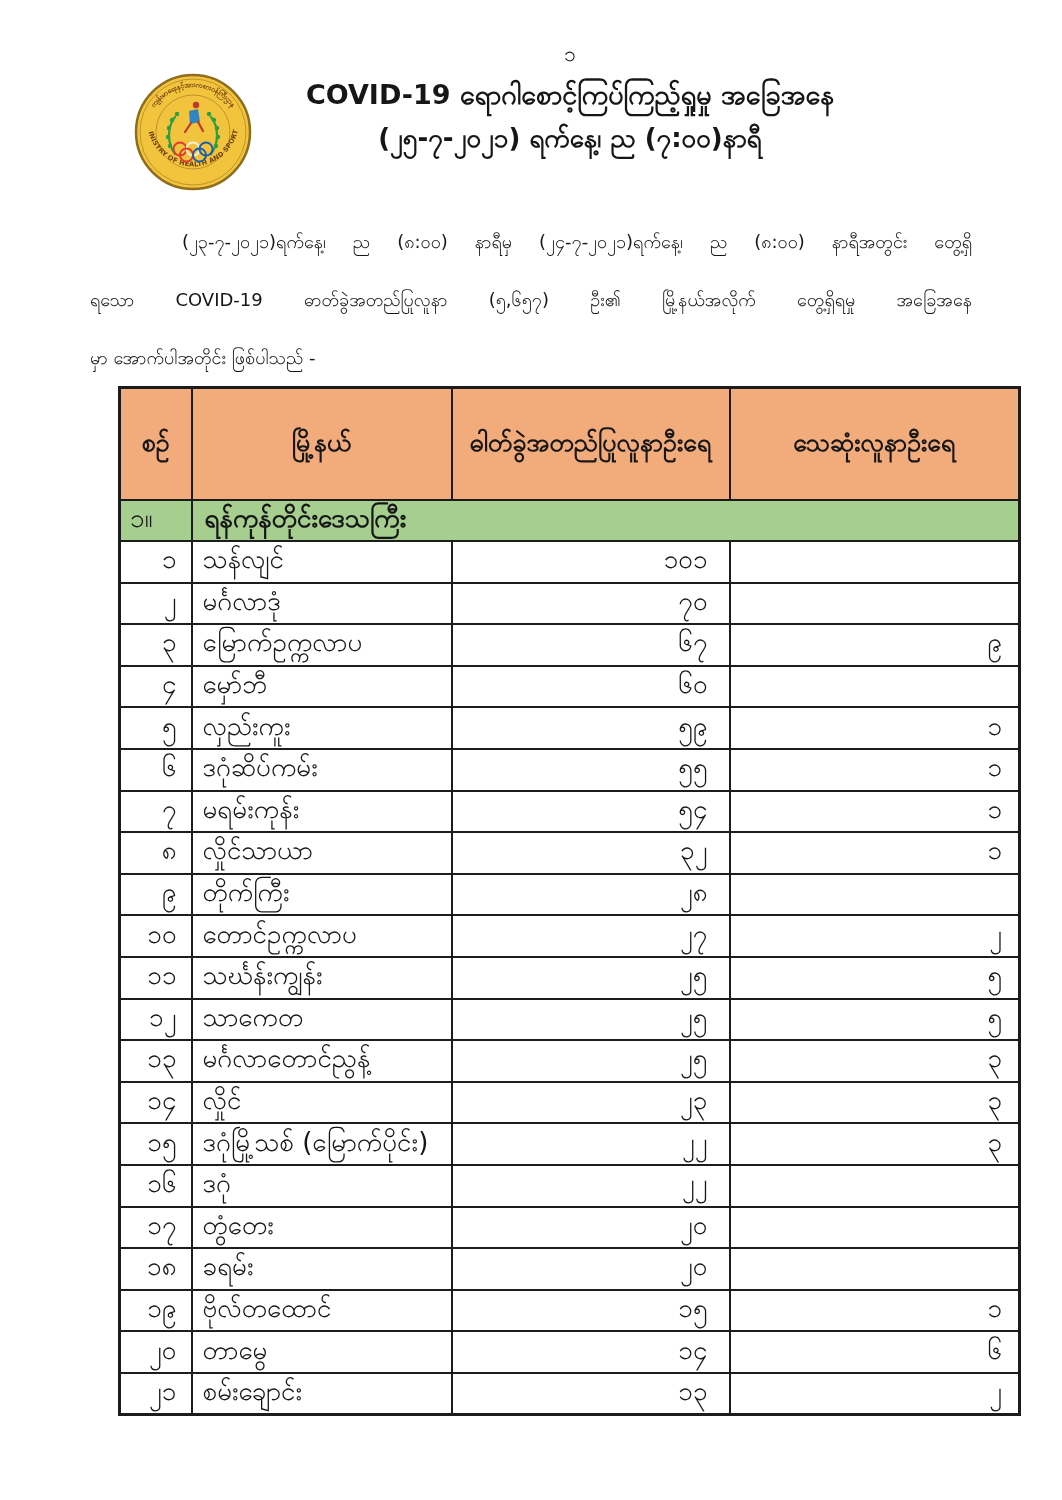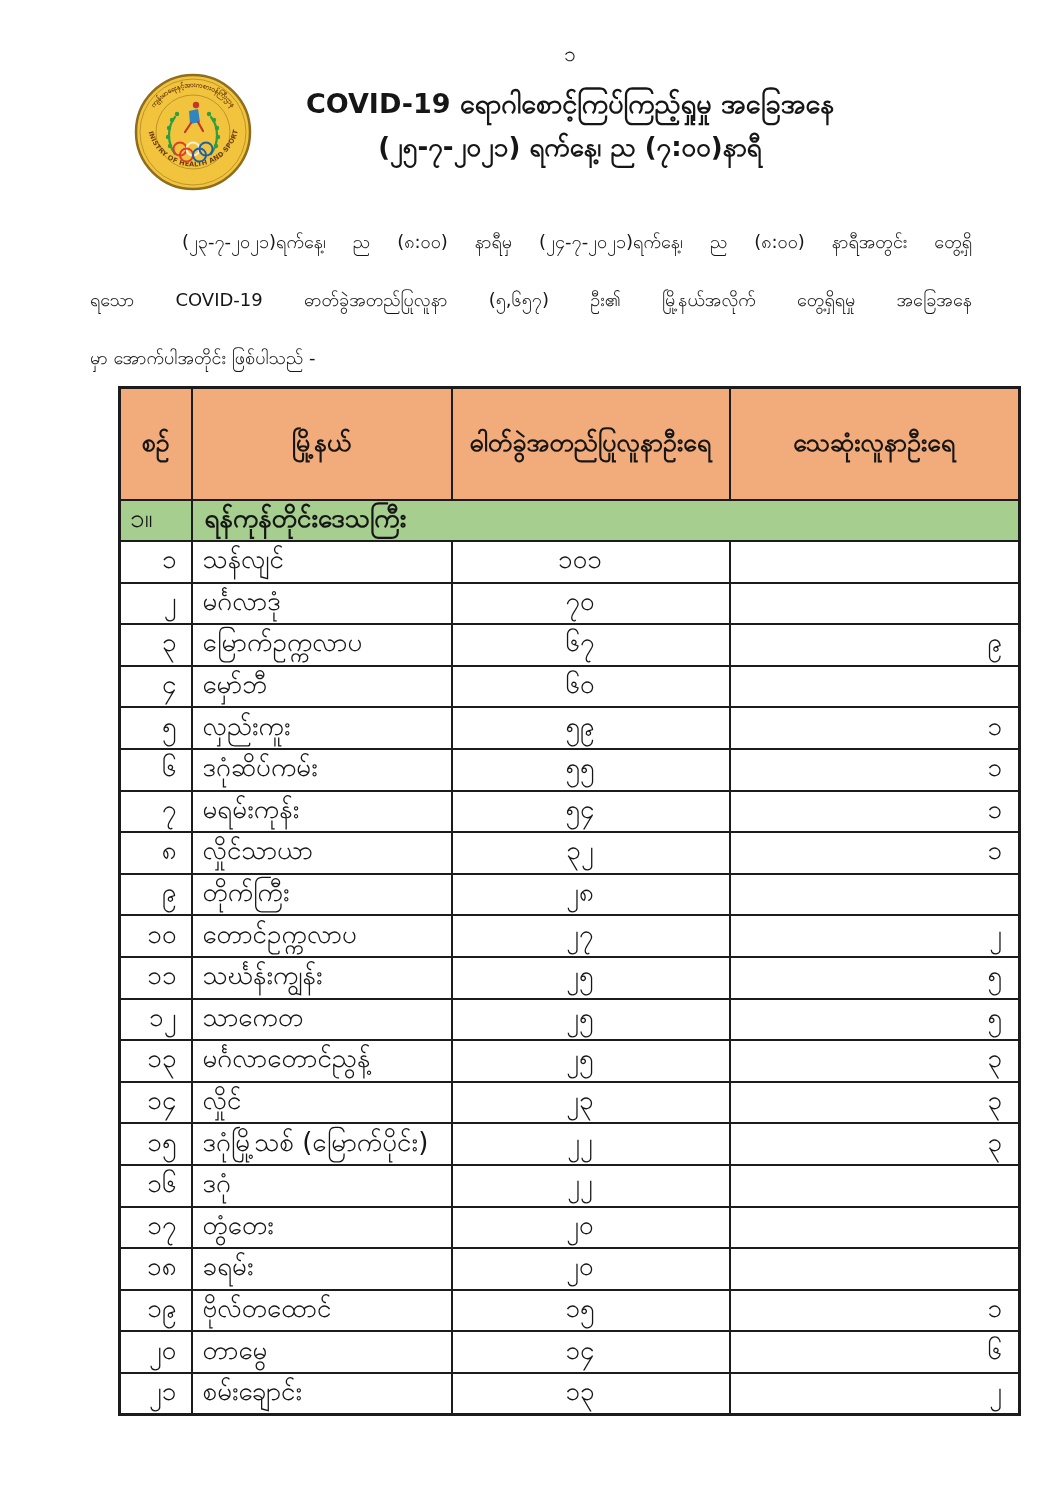--- a/index.html
+++ b/index.html
@@ -22,21 +22,21 @@
   .ring{fill:none;stroke-width:2;}
   .ring.r1{stroke:var(--ring_red);}
   .ring.r2{stroke:var(--ring_mid);}
   .ring.r3{stroke:var(--ring_blue);}
   .fig-body{fill:var(--figure_blue);}
   .fig-head{fill:var(--figure_red);}
   .fig-limb{stroke:var(--figure_red);stroke-width:2.2;stroke-linecap:round;fill:none;}
 
   .head-center{position:absolute;left:90px;top:42px;width:960px;text-align:center;}
   .page-number{font-size:21px;line-height:1.2;}
-  .title-line1{margin-top:19px;font-size:27px;font-weight:bold;line-height:1.3;}
+  .title-line1{margin-top:10px;font-size:27px;font-weight:bold;line-height:1.3;}
   .title-line2{margin-top:10px;font-size:26px;font-weight:bold;line-height:1.3;}
 
   
   .intro{position:absolute;left:90px;top:213px;width:882px;font-size:18px;}
   .intro .line{height:58px;line-height:58px;white-space:nowrap;}
   .intro .line.justify{text-align:justify;text-align-last:justify;white-space:normal;}
   .intro .line.first{text-indent:92px;}
 
   
   table.covid{
@@ -60,21 +60,21 @@
   }
   tr.section td{
     height:38px;background:var(--section_bg);
     font-weight:bold;vertical-align:middle;
   }
   tr.section td.sec-no{text-align:left;padding-left:9px;font-weight:normal;}
   tr.section td.sec-name{text-align:left;padding-left:12px;}
   tbody.rows td{height:39.6px;vertical-align:middle;background:#ffffff;}
   tbody.rows td.no{text-align:right;padding-right:14px;}
   tbody.rows td.township{text-align:left;padding-left:10px;border-radius:14px;}
-  tbody.rows td.confirmed{text-align:center;padding-right:21px;font-family:Liberation Serif, serif;}
+  tbody.rows td.confirmed{text-align:right;padding-right:21px;font-family:Liberation Serif, serif;}
   tbody.rows td.deaths{text-align:right;padding-right:16px;}
 </style>
 </head>
 <body>
 
 <div class="page">
 
   <div class="logo-wrap">
     <svg viewBox="0 0 120 120">
       <defs>

